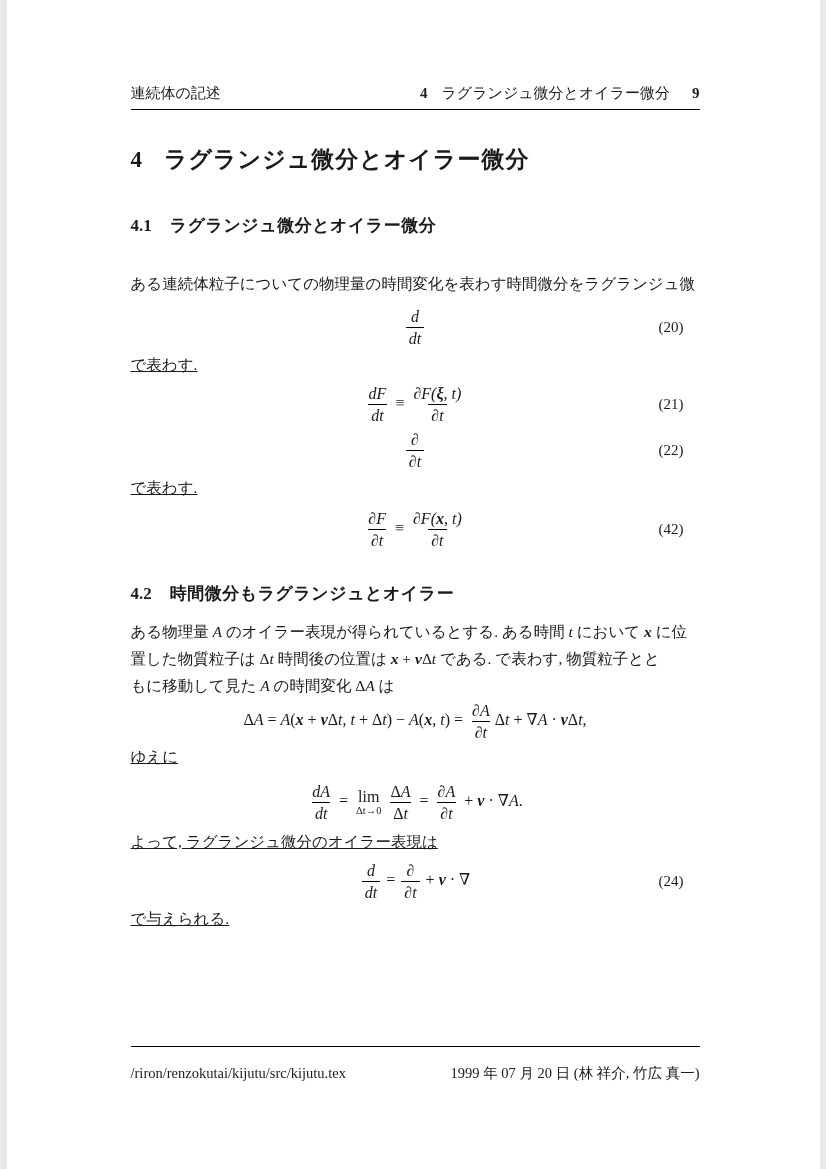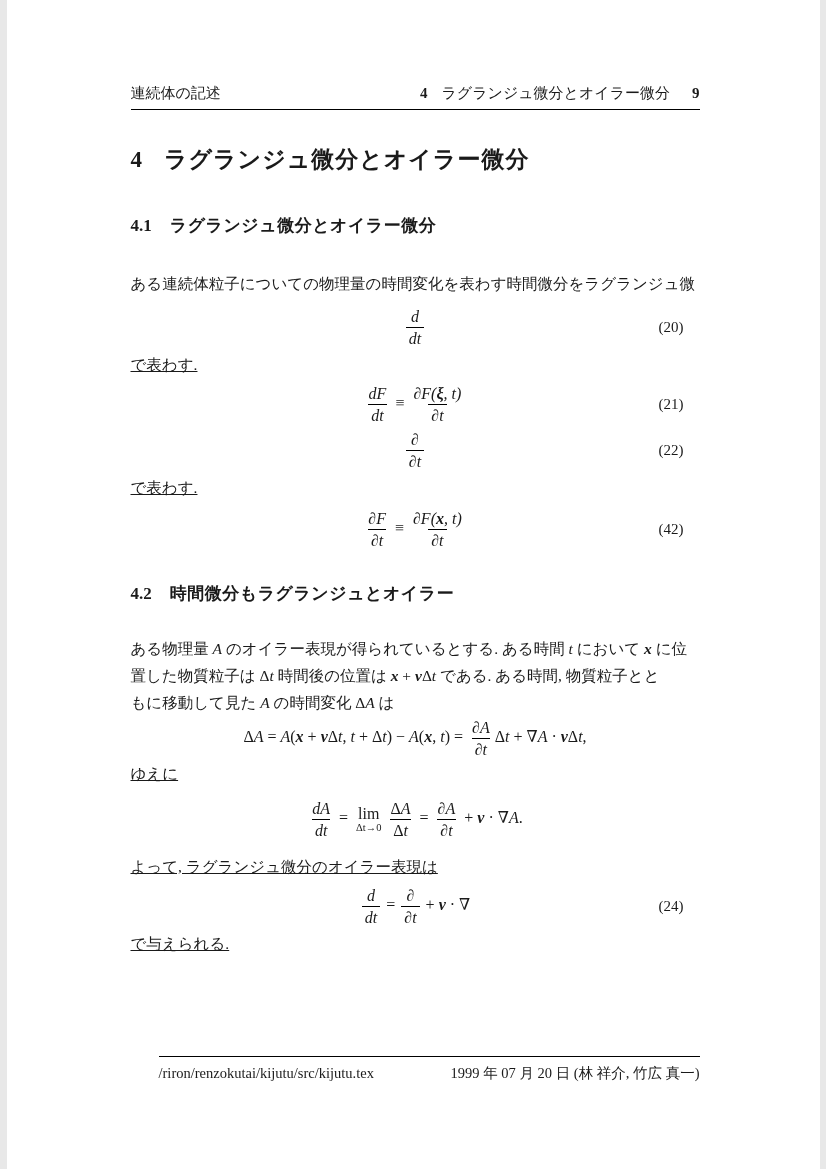--- a/index.html
+++ b/index.html
@@ -34,21 +34,21 @@
   .h2{font-size:17px;font-weight:bold;line-height:22px;}
   .h2 .secnum{font-family:Liberation Serif, serif;margin-right:18px;}
   .h2 .sectitle{font-family:"Liberation Sans","DejaVu Sans",sans-serif;letter-spacing:0.5px;}
   .h2-41{margin:40px 0 0 0;}
   .h2-42{margin:30px 0 0 0;}
   
   .para{margin:0;}
   .para .line{line-height:27px;white-space:nowrap;}
   .p1{margin-top:33px;}
   .p2{margin-top:20px;}
-  .p3{margin-top:30px;}
+  .p3{margin-top:13px;}
   .plain{line-height:27px;text-decoration:underline;}
   
   .seg-j{}
   .seg-r{}
   .seg-m{font-style:italic;}
   .seg-mb{font-style:italic;font-weight:bold;}
   
   .eqrow{
     position:relative;
     display:flex;justify-content:center;align-items:center;
@@ -65,30 +65,29 @@
   .eq20{margin-top:8px;}
   .eq21{margin-top:2px;min-height:48px;}
   .eq22{margin-top:0;}
   .eq23{margin-top:4px;min-height:48px;}
   .eqA{margin-top:0;}
   .eqB{margin-top:6px;min-height:52px;}
   .eq24{margin-top:4px;}
   .t1{margin-top:2px;}
   .t2{margin-top:2px;}
   .t3{margin-top:0;}
-  .t4{margin-top:8px;}
+  .t4{margin-top:0;}
   .t5{margin-top:2px;}
   
   .footer{
     margin-top:auto;
     border-top:1px solid #000;
-    padding-top:7px;
+    padding-top:17px;
     display:flex;justify-content:space-between;align-items:baseline;
     font-size:14.5px;
-    margin-left:28px;
   }
 </style>
 </head>
 <body>
 
 <div class="page">
 
   <div class="header">
     <span>連続体の記述</span>
     <span class="hright">
@@ -152,21 +151,21 @@
         </span></span>
     <span class="eqtag">(42)</span>
   </div>
 
   <div class="h2 h2-42">
     <span class="secnum">4.2</span><span class="sectitle">時間微分もラグランジュとオイラー</span>
   </div>
 
   <div class="para p3">
       <div class="line"><span class="seg-j">ある物理量 </span><span class="seg-m">A</span><span class="seg-j"> のオイラー表現が得られているとする. ある時間 </span><span class="seg-m">t</span><span class="seg-j"> において </span><span class="seg-mb">x</span><span class="seg-j"> に位</span></div>
-      <div class="line"><span class="seg-j">置した物質粒子は </span><span class="seg-r">Δ</span><span class="seg-m">t</span><span class="seg-j"> 時間後の位置は </span><span class="seg-mb">x</span><span class="seg-r"> + </span><span class="seg-mb">v</span><span class="seg-r">Δ</span><span class="seg-m">t</span><span class="seg-j"> である. ある時間, 物質粒子とと</span></div>
+      <div class="line"><span class="seg-j">置した物質粒子は </span><span class="seg-r">Δ</span><span class="seg-m">t</span><span class="seg-j"> 時間後の位置は </span><span class="seg-mb">x</span><span class="seg-r"> + </span><span class="seg-mb">v</span><span class="seg-r">Δ</span><span class="seg-m">t</span><span class="seg-j"> である. で表わす, 物質粒子とと</span></div>
       <div class="line"><span class="seg-j">もに移動して見た </span><span class="seg-m">A</span><span class="seg-j"> の時間変化 </span><span class="seg-r">Δ</span><span class="seg-m">A</span><span class="seg-j"> は</span></div>
     </div>
 
   <div class="eqrow eqA">
     <span class="eqbody"><span class="seg-r">Δ</span><span class="seg-m">A</span><span class="seg-r"> = </span><span class="seg-m">A</span><span class="seg-r">(</span><span class="seg-mb">x</span><span class="seg-r"> + </span><span class="seg-mb">v</span><span class="seg-r">Δ</span><span class="seg-m">t</span><span class="seg-r">, </span><span class="seg-m">t</span><span class="seg-r"> + Δ</span><span class="seg-m">t</span><span class="seg-r">) − </span><span class="seg-m">A</span><span class="seg-r">(</span><span class="seg-mb">x</span><span class="seg-r">, </span><span class="seg-m">t</span><span class="seg-r">) = </span><span class="frac">
           <span class="fnum"><span class="seg-m">∂A</span></span>
           <span class="fden"><span class="seg-m">∂t</span></span>
         </span><span class="seg-r">Δ</span><span class="seg-m">t</span><span class="seg-r"> + ∇</span><span class="seg-m">A</span><span class="seg-r"> · </span><span class="seg-mb">v</span><span class="seg-r">Δ</span><span class="seg-m">t</span><span class="seg-r">,</span></span>
   </div>
 

